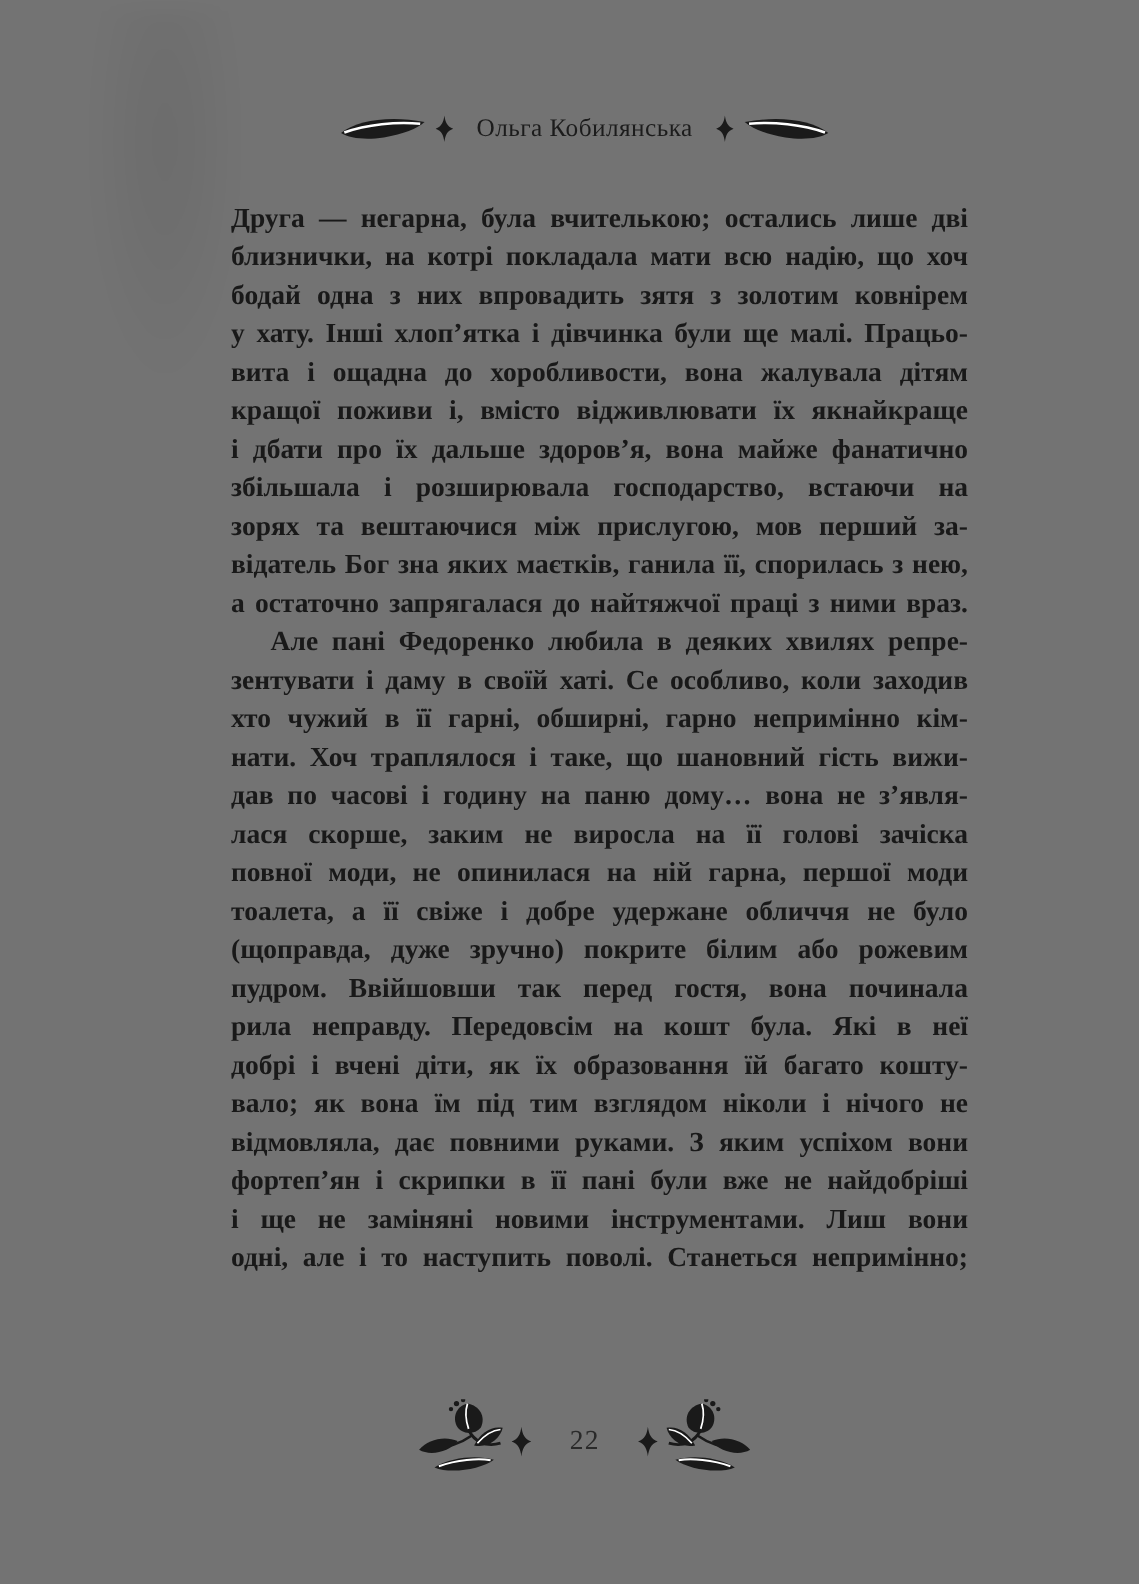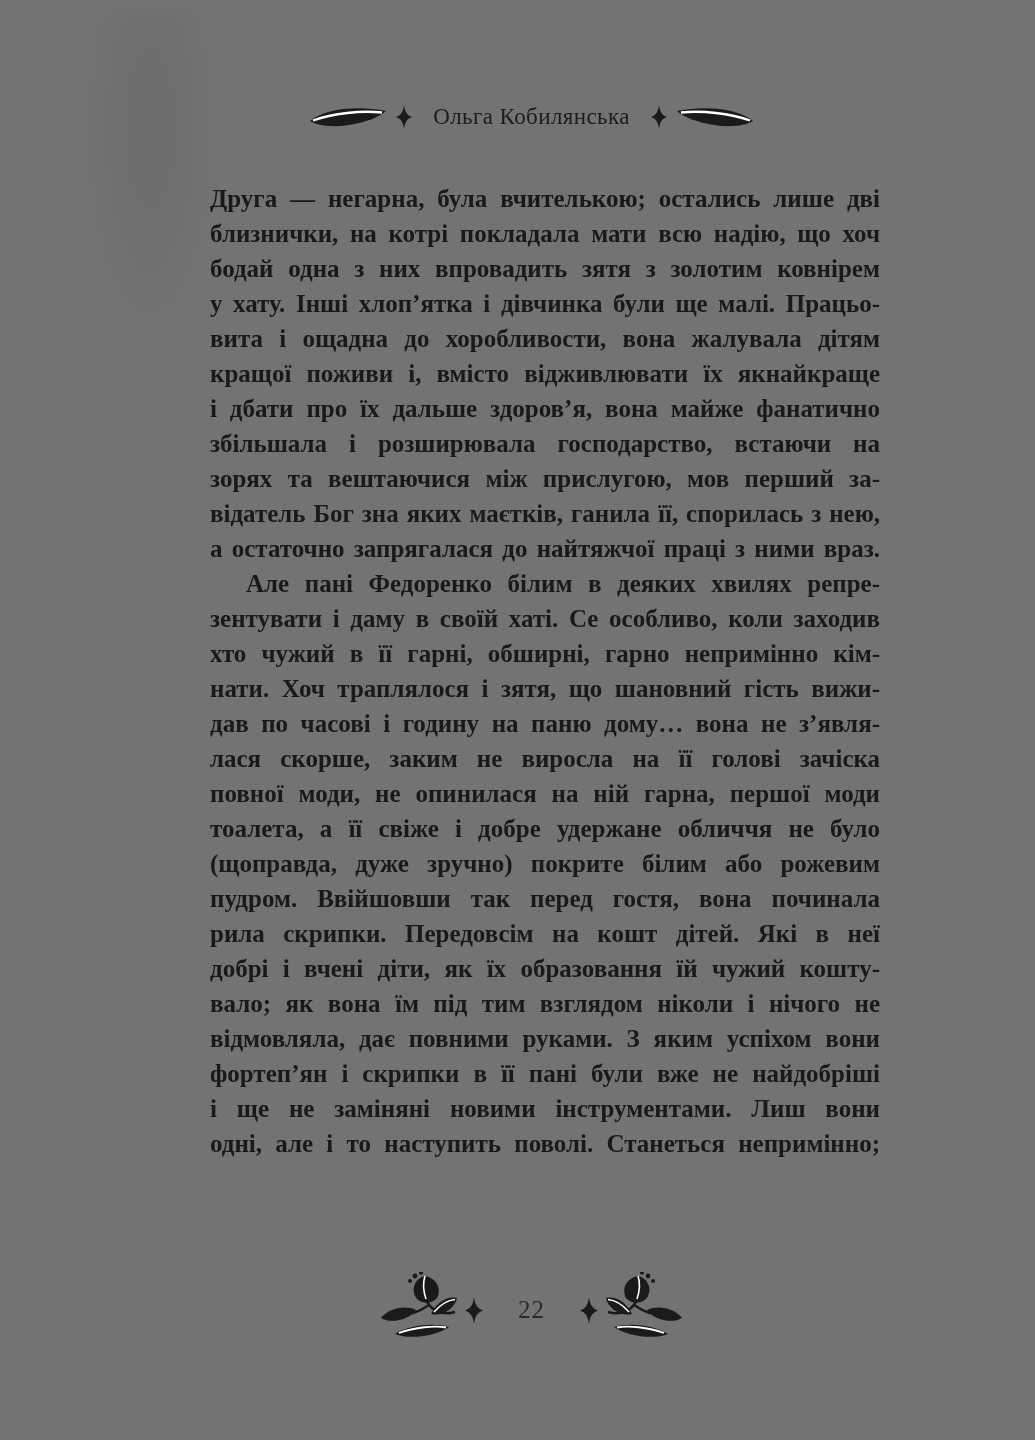--- a/index.html
+++ b/index.html
@@ -109,32 +109,32 @@
         <div class="line">у хату. Інші хлоп’ятка і дівчинка були ще малі. Працьо-</div>
         <div class="line">вита і ощадна до хоробливости, вона жалувала дітям</div>
         <div class="line">кращої поживи і, вмісто відживлювати їх якнайкраще</div>
         <div class="line">і дбати про їх дальше здоров’я, вона майже фанатично</div>
         <div class="line">збільшала і розширювала господарство, встаючи на</div>
         <div class="line">зорях та вештаючися між прислугою, мов перший за-</div>
         <div class="line">відатель Бог зна яких маєтків, ганила її, спорилась з нею,</div>
         <div class="line">а остаточно запрягалася до найтяжчої праці з ними враз.</div>
       </div>
       <div class="paragraph">
-        <div class="line indent">Але пані Федоренко білим в деяких хвилях репре-</div>
+        <div class="line indent">Але пані Федоренко любила в деяких хвилях репре-</div>
         <div class="line">зентувати і даму в своїй хаті. Се особливо, коли заходив</div>
         <div class="line">хто чужий в її гарні, обширні, гарно непримінно кім-</div>
-        <div class="line">нати. Хоч траплялося і зятя, що шановний гість вижи-</div>
+        <div class="line">нати. Хоч траплялося і таке, що шановний гість вижи-</div>
         <div class="line">дав по часові і годину на паню дому… вона не з’явля-</div>
         <div class="line">лася скорше, заким не виросла на її голові зачіска</div>
         <div class="line">повної моди, не опинилася на ній гарна, першої моди</div>
         <div class="line">тоалета, а її свіже і добре удержане обличчя не було</div>
         <div class="line">(щоправда, дуже зручно) покрите білим або рожевим</div>
         <div class="line">пудром. Ввійшовши так перед гостя, вона починала</div>
-        <div class="line">рила скрипки. Передовсім на кошт дітей. Які в неї</div>
-        <div class="line">добрі і вчені діти, як їх образовання їй чужий кошту-</div>
+        <div class="line">рила неправду. Передовсім на кошт була. Які в неї</div>
+        <div class="line">добрі і вчені діти, як їх образовання їй багато кошту-</div>
         <div class="line">вало; як вона їм під тим взглядом ніколи і нічого не</div>
         <div class="line">відмовляла, дає повними руками. З яким успіхом вони</div>
         <div class="line">фортеп’ян і скрипки в її пані були вже не найдобріші</div>
         <div class="line">і ще не заміняні новими інструментами. Лиш вони</div>
         <div class="line">одні, але і то наступить поволі. Станеться непримінно;</div>
       </div>
     </div>
 
   <div class="footer">
     <svg class="orn sprig" width="80" height="76" viewBox="0 0 80 76">

